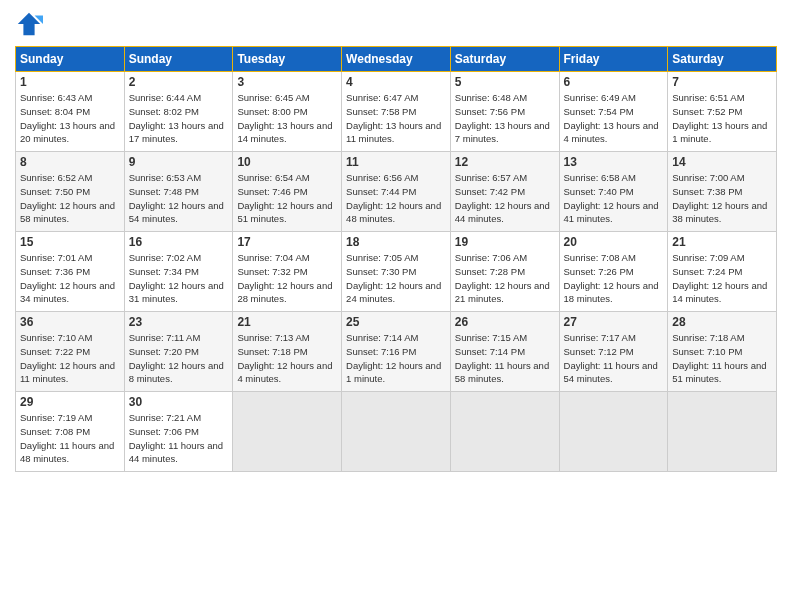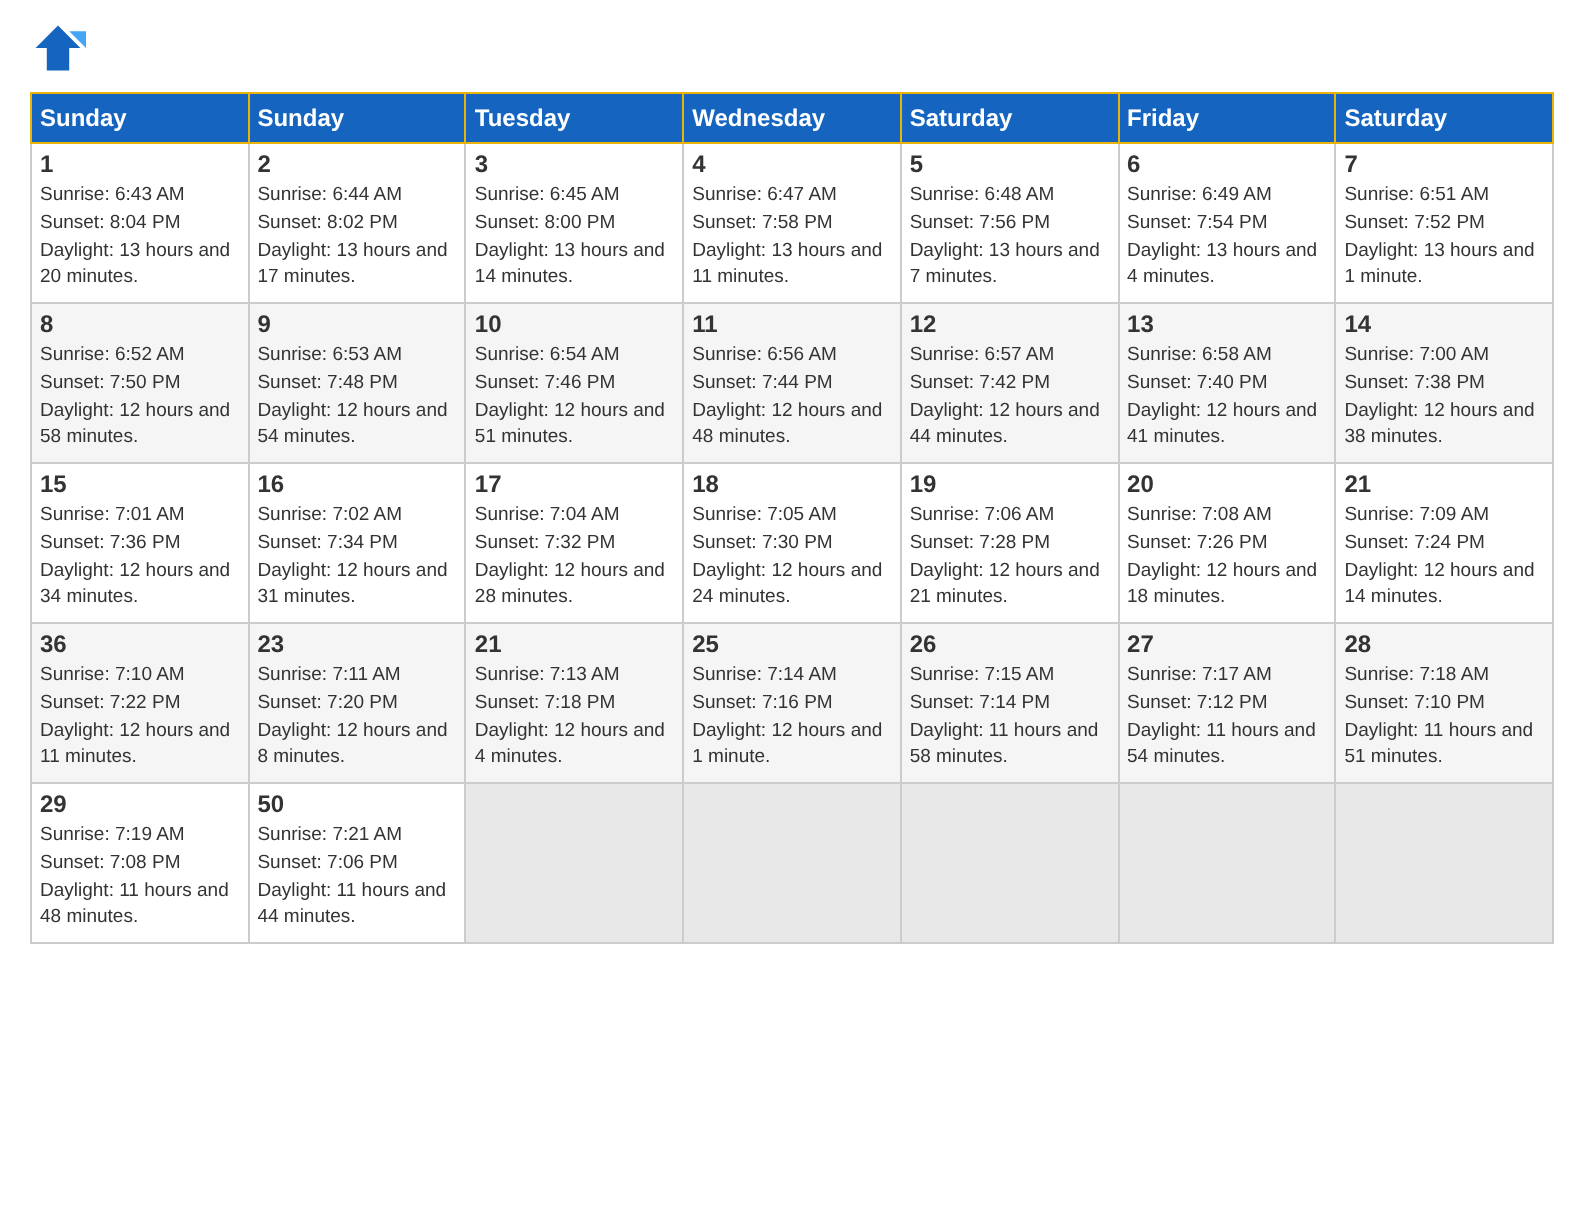--- a/index.html
+++ b/index.html
@@ -247,21 +247,21 @@
             <span class="day-num">28</span>
             <div class="day-info">Sunrise: 7:18 AM<br>Sunset: 7:10 PM<br>Daylight: 11 hours and 51 minutes.</div>
           </td>
         </tr>
         <tr class="week-row-odd">
           <td>
             <span class="day-num">29</span>
             <div class="day-info">Sunrise: 7:19 AM<br>Sunset: 7:08 PM<br>Daylight: 11 hours and 48 minutes.</div>
           </td>
           <td>
-            <span class="day-num">50</span>
+            <span class="day-num">30</span>
             <div class="day-info">Sunrise: 7:21 AM<br>Sunset: 7:06 PM<br>Daylight: 11 hours and 44 minutes.</div>
           </td>
           <td class="empty"></td>
           <td class="empty"></td>
           <td class="empty"></td>
           <td class="empty"></td>
           <td class="empty"></td>
         </tr>
       </tbody>
   </table>

